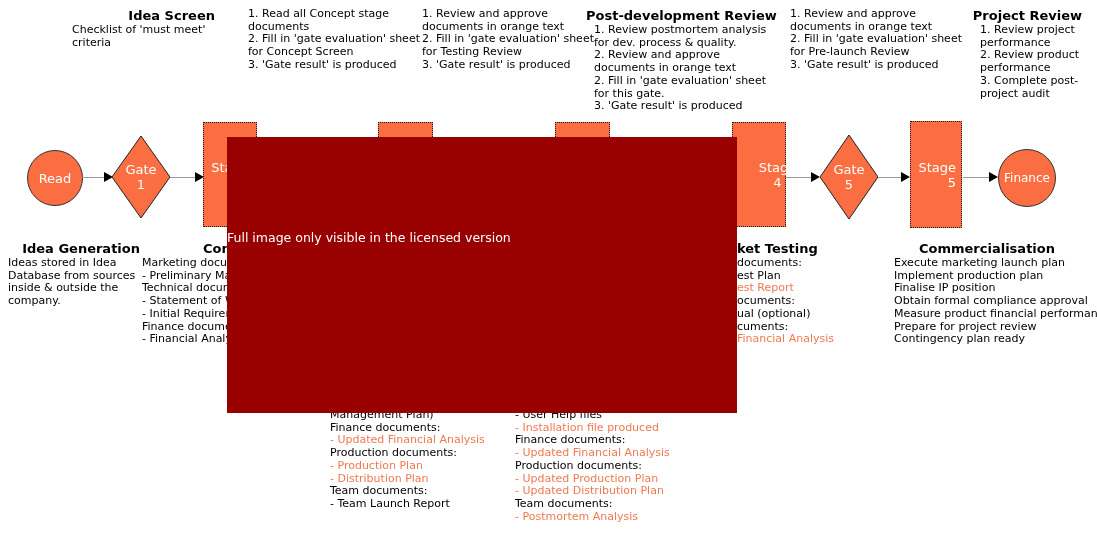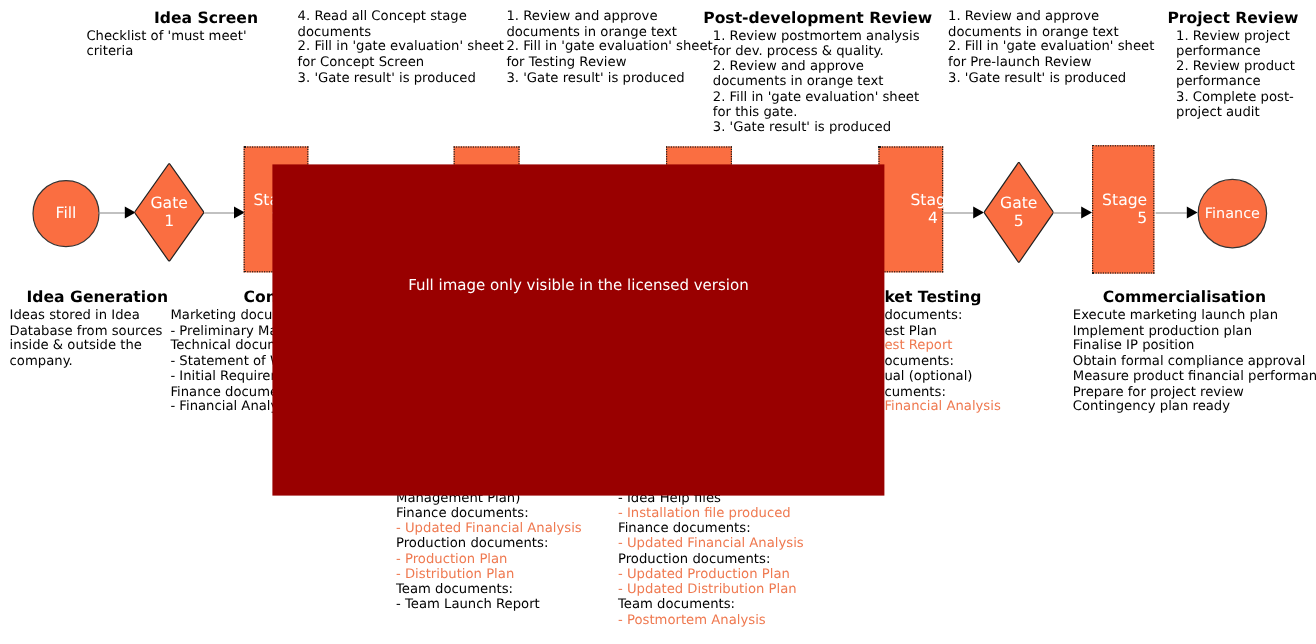--- a/index.html
+++ b/index.html
@@ -17,36 +17,36 @@
   .rect{border:1px dotted #1a1a1a;font-size:13px;line-height:15px;}
   .circle{border:1px solid #333;border-radius:50%;font-size:13px;}
   .circle.small-label{font-size:12px;}
   .dwrap{position:absolute;}
   .dlabel{position:absolute;left:0;top:0;right:0;bottom:0;display:flex;align-items:center;justify-content:center;
           color:#fff;font-size:13px;line-height:15px;text-align:center;}
   .lbl-wrap{display:inline-block;}
   .aline{position:absolute;border-top:1px solid #999;height:0;}
   .ahead{position:absolute;width:0;height:0;border-left:9px solid #000;border-top:5px solid transparent;border-bottom:5px solid transparent;}
   .wm{position:absolute;left:227px;top:137px;width:510px;height:276px;background:var(--wmBg,#990000);
-      z-index:10;text-align:center;}
+      z-index:10;text-align:left;}
   .wm .t{margin-top:93px;font-size:12.5px;color:#fff;}
 </style>
 </head>
 <body>
 
 <div class="abs" style="left:60px;top:8px;width:155px;">
   <div class="hd">Idea Screen</div>
   <div class="list" style="padding-left:12px;">
       <div class="ln">Checklist of 'must meet'</div>
       <div class="ln">criteria</div>
     </div>
 </div>
 <div class="abs" style="left:240px;top:8px;width:164px;">
   <div class="list" style="padding-left:8px;">
-      <div class="ln">4. Read all Concept stage</div>
+      <div class="ln">1. Read all Concept stage</div>
       <div class="ln">documents</div>
       <div class="ln">2. Fill in 'gate evaluation' sheet</div>
       <div class="ln">for Concept Screen</div>
       <div class="ln">3. 'Gate result' is produced</div>
     </div>
 </div>
 <div class="abs" style="left:414px;top:8px;width:178px;">
   <div class="list" style="padding-left:8px;">
       <div class="ln">1. Review and approve</div>
       <div class="ln">documents in orange text</div>
@@ -82,21 +82,21 @@
       <div class="ln">1. Review project</div>
       <div class="ln">performance</div>
       <div class="ln">2. Review product</div>
       <div class="ln">performance</div>
       <div class="ln">3. Complete post-</div>
       <div class="ln">project audit</div>
     </div>
 </div>
 
 <div class="abs shape circle" style="left:27px;top:150px;width:56px;height:56px;">
-  <span>Fill</span>
+  <span>Read</span>
 </div>
 
 <div class="aline" style="left:82px;top:177px;width:22px;"></div>
 <div class="ahead" style="left:104px;top:172px;"></div>
 
 <div class="dwrap" style="left:112px;top:136px;width:58px;height:82px;">
   <svg width="58" height="82">
     <polygon points="29,0 58,41 29,82 0,41" style="fill:var(--shape,#FA6E41);stroke:#222;stroke-width:1"></polygon>
   </svg>
   <div class="dlabel">
@@ -199,21 +199,21 @@
     <div class="ln">Management Plan)</div>
     <div class="ln">Finance documents:</div>
     <div class="ln orange">- Updated Financial Analysis</div>
     <div class="ln">Production documents:</div>
     <div class="ln orange">- Production Plan</div>
     <div class="ln orange">- Distribution Plan</div>
     <div class="ln">Team documents:</div>
     <div class="ln">- Team Launch Report</div>
   </div>
 <div class="abs list" style="left:515px;top:409px;">
-    <div class="ln">- Idea Help files</div>
+    <div class="ln">- User Help files</div>
     <div class="ln orange">- Installation file produced</div>
     <div class="ln">Finance documents:</div>
     <div class="ln orange">- Updated Financial Analysis</div>
     <div class="ln">Production documents:</div>
     <div class="ln orange">- Updated Production Plan</div>
     <div class="ln orange">- Updated Distribution Plan</div>
     <div class="ln">Team documents:</div>
     <div class="ln orange">- Postmortem Analysis</div>
   </div>
 

